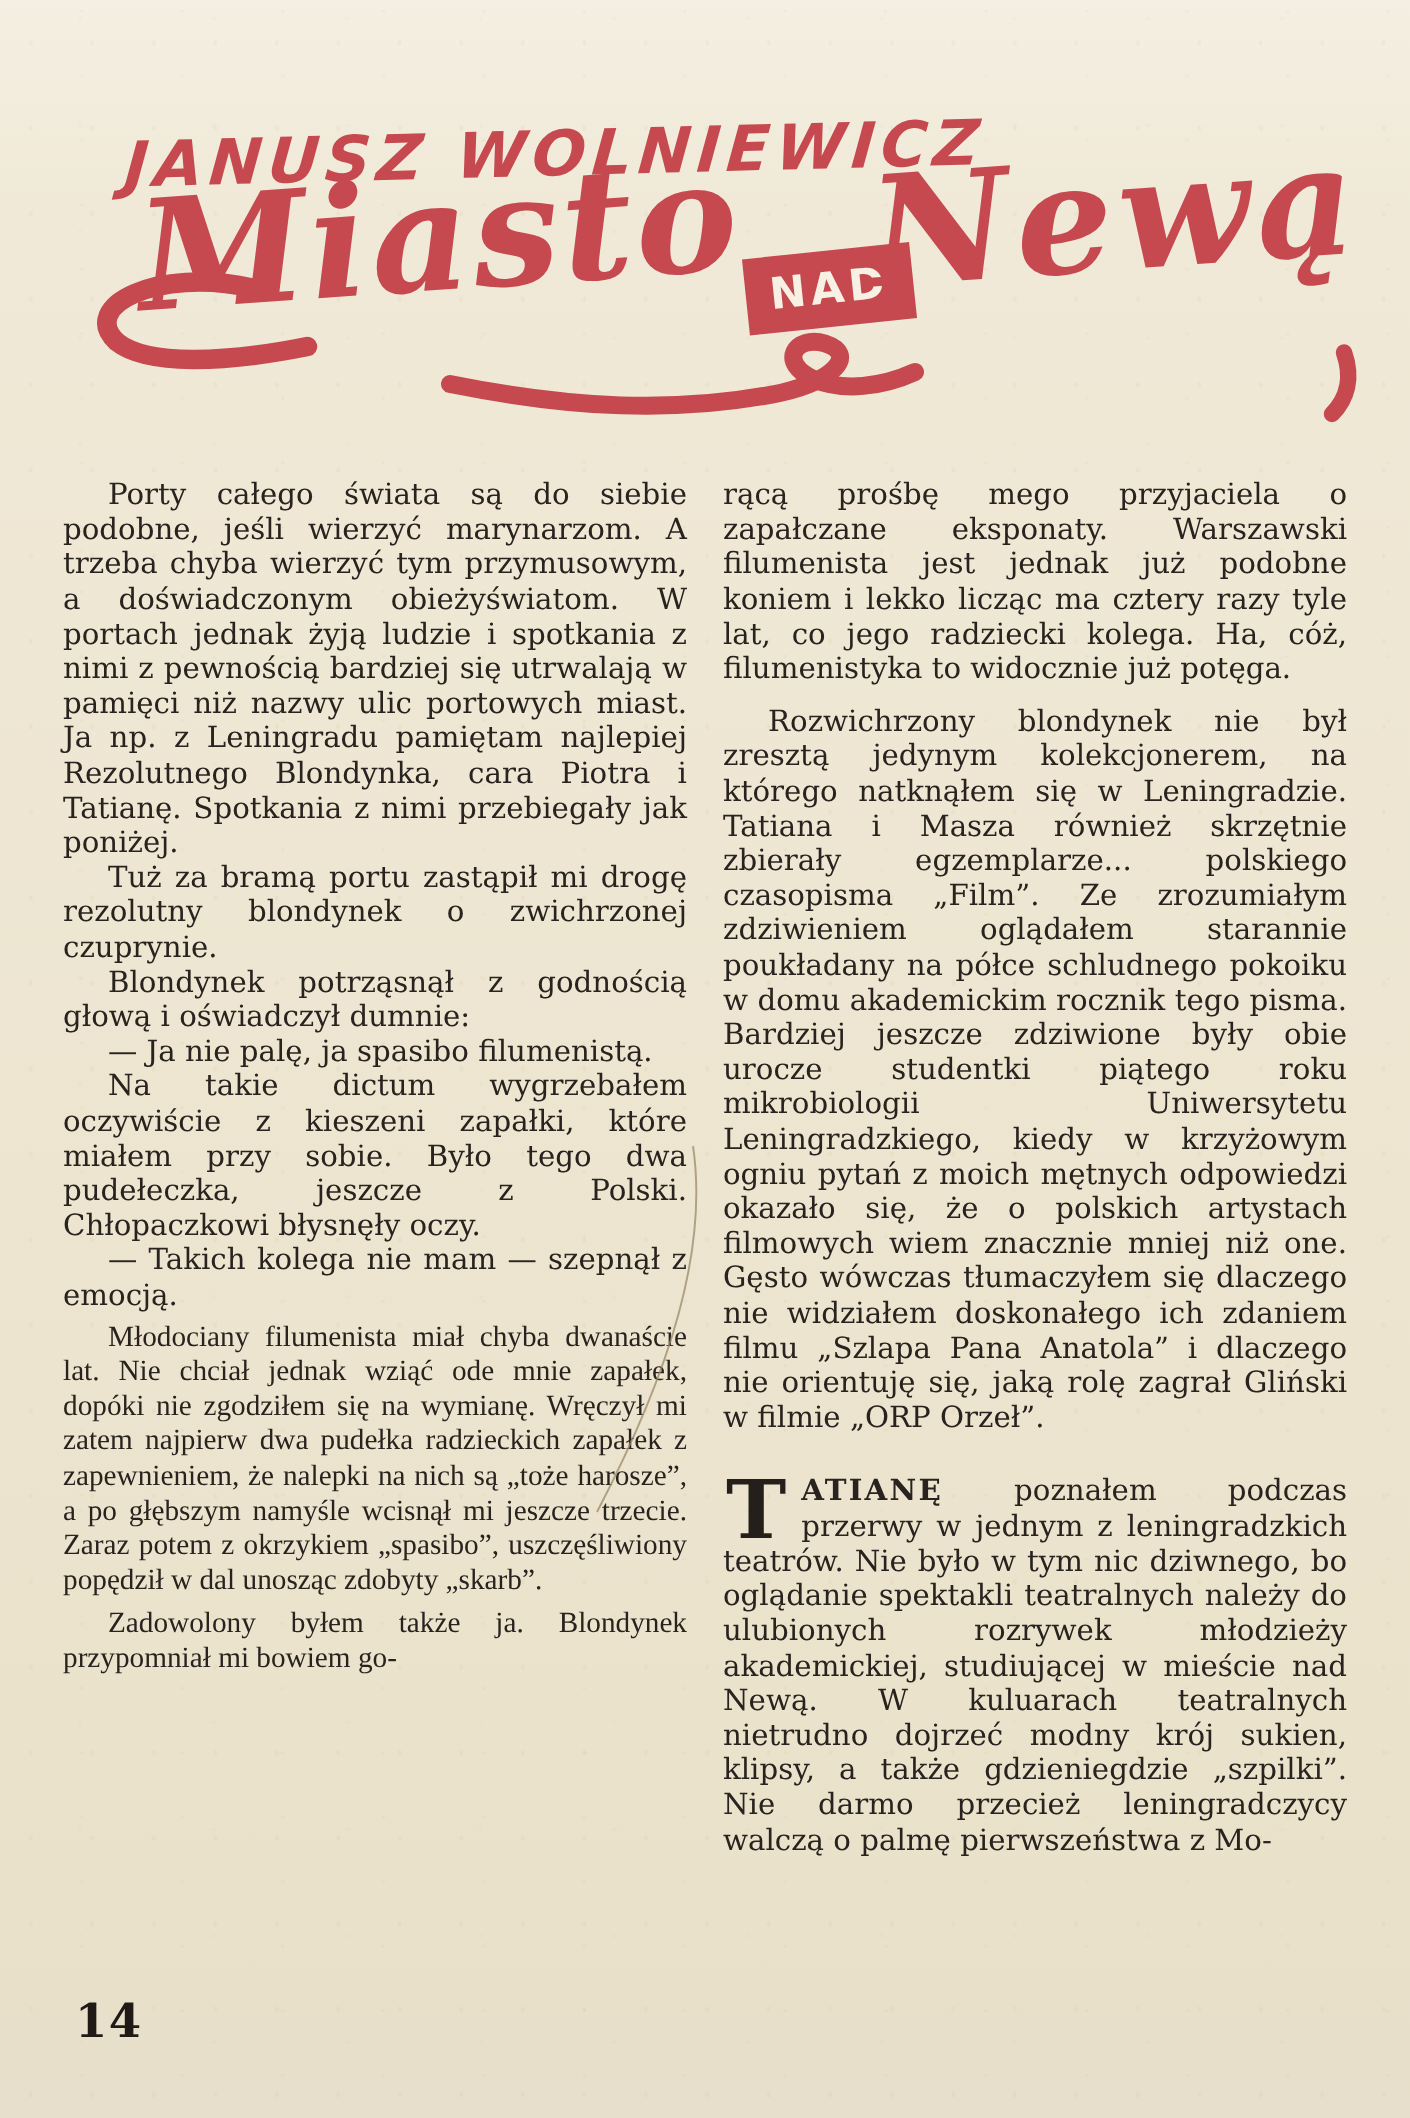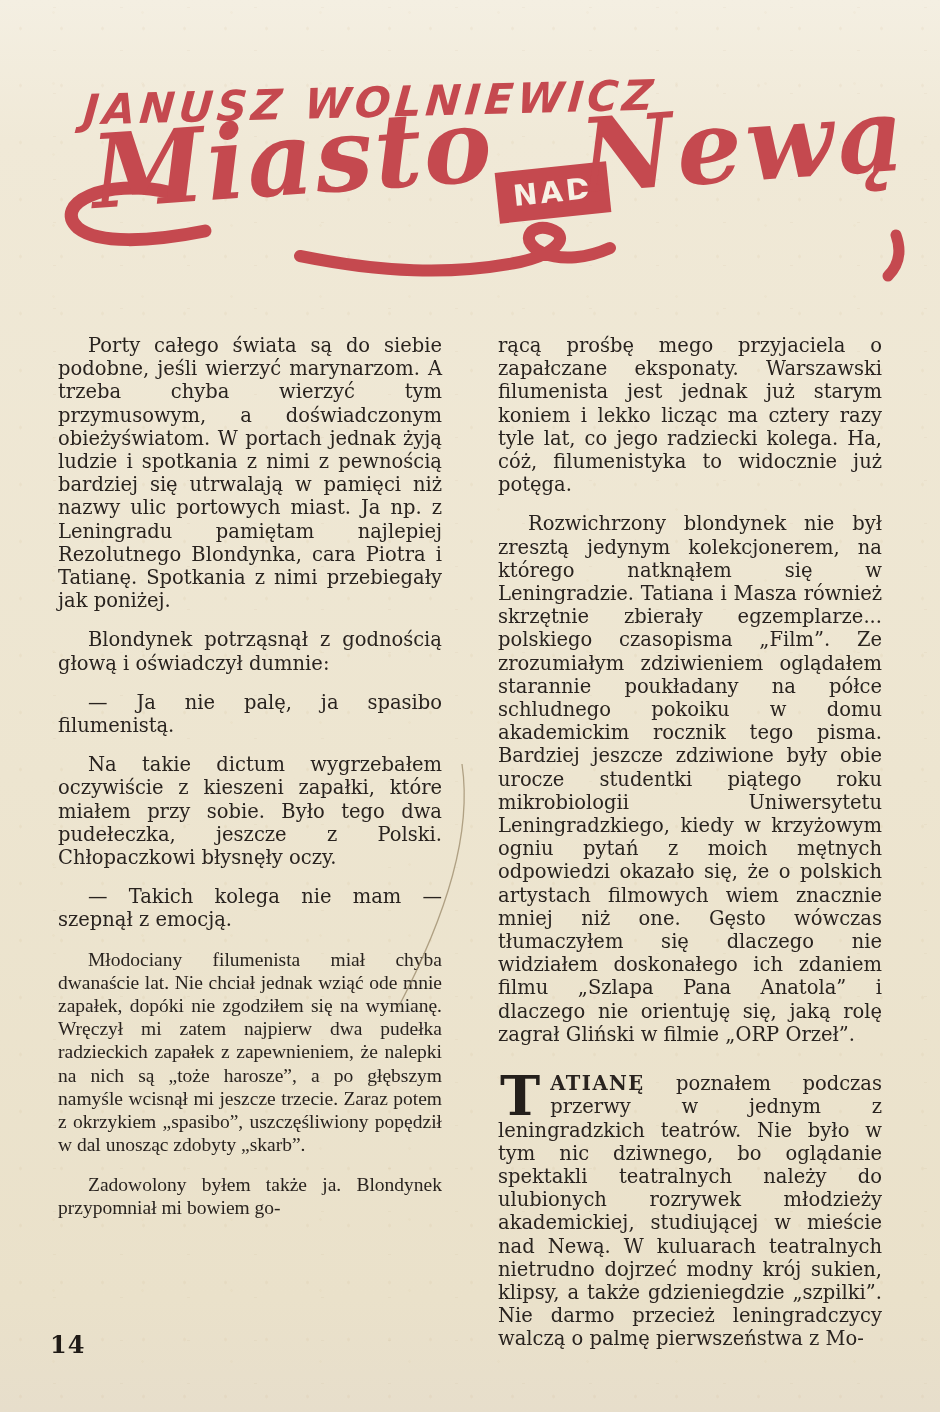--- a/index.html
+++ b/index.html
@@ -47,41 +47,41 @@
   
   .columns{
     position:absolute;left:42px;top:318px;width:856px;
     display:flex;gap:24px;
     color:#29231f;
   }
   .col{flex:1 1 0;min-width:0;
     font-size:19.5px;line-height:23.2px;
     text-align:justify;
   }
-  .para{margin:16px;text-indent:30px;}
+  .para{margin:0;text-indent:30px;}
   .para.noindent{text-indent:0;}
   .para.gap-sm{margin-top:5px;font-family:Liberation Serif, serif;}
   .para.gap-md{margin-top:12px;}
   .para.gap-lg{margin-top:26px;}
 
   .dropcap{
     float:left;
     font-size:54px;line-height:42px;
     font-weight:bold;
     padding:3px 10px 0 2px;
     color:#241f1b;
   }
   .dropcap-para{text-indent:0;}
   .lead-caps{letter-spacing:1.5px;font-weight:bold;}
 
   
   .artifact-svg{position:absolute;left:380px;top:740px;pointer-events:none;}
   .page-number{
     position:absolute;left:50px;top:1330px;
-    font-size:24px;font-weight:bold;color:#1f1a16;
+    font-size:31px;font-weight:bold;color:#1f1a16;
     letter-spacing:1px;
   }
 </style>
 </head>
 <body>
 
 <div class="masthead">
   <div class="author">JANUSZ WOLNIEWICZ</div>
 
   <svg class="swash-svg" width="940" height="312" viewBox="0 0 940 312">
@@ -95,30 +95,31 @@
 
   <div class="script-word script-left">Miasto</div>
   <div class="nad-badge">NAD</div>
   <div class="script-word script-right">Newą</div>
 </div>
 
 <div class="columns">
 
   <div class="col">
     <p class="para">Porty całego świata są do siebie podobne, jeśli wierzyć marynarzom. A trzeba chyba wierzyć tym przymusowym, a doświadczonym obieżyświatom. W portach jednak żyją ludzie i spotkania z nimi z pewnością bardziej się utrwalają w pamięci niż nazwy ulic portowych miast. Ja np. z Leningradu pamiętam najlepiej Rezolutnego Blondynka, cara Piotra i Tatianę. Spotkania z nimi przebiegały jak poniżej.</p>
+    <p class="para">Tuż za bramą portu zastąpił mi drogę rezolutny blondynek o zwichrzonej czuprynie.</p>
     <p class="para">Blondynek potrząsnął z godnością głową i oświadczył dumnie:</p>
     <p class="para">— Ja nie palę, ja spasibo filumenistą.</p>
     <p class="para">Na takie dictum wygrzebałem oczywiście z kieszeni zapałki, które miałem przy sobie. Było tego dwa pudełeczka, jeszcze z Polski. Chłopaczkowi błysnęły oczy.</p>
     <p class="para">— Takich kolega nie mam — szepnął z emocją.</p>
     <p class="para gap-sm">Młodociany filumenista miał chyba dwanaście lat. Nie chciał jednak wziąć ode mnie zapałek, dopóki nie zgodziłem się na wymianę. Wręczył mi zatem najpierw dwa pudełka radzieckich zapałek z zapewnieniem, że nalepki na nich są „toże harosze”, a po głębszym namyśle wcisnął mi jeszcze trzecie. Zaraz potem z okrzykiem „spasibo”, uszczęśliwiony popędził w dal unosząc zdobyty „skarb”.</p>
     <p class="para gap-sm">Zadowolony byłem także ja. Blondynek przypomniał mi bowiem go-</p>
   </div>
 
   <div class="col">
-    <p class="para noindent">rącą prośbę mego przyjaciela o zapałczane eksponaty. Warszawski filumenista jest jednak już starym koniem i lekko licząc ma cztery razy tyle lat, co jego radziecki kolega. Ha, cóż, filumenistyka to widocznie już potęga.</p>
+    <p class="para noindent">rącą prośbę mego przyjaciela o zapałczane eksponaty. Warszawski filumenista jest jednak już podobne koniem i lekko licząc ma cztery razy tyle lat, co jego radziecki kolega. Ha, cóż, filumenistyka to widocznie już potęga.</p>
     <p class="para gap-md">Rozwichrzony blondynek nie był zresztą jedynym kolekcjonerem, na którego natknąłem się w Leningradzie. Tatiana i Masza również skrzętnie zbierały egzemplarze... polskiego czasopisma „Film”. Ze zrozumiałym zdziwieniem oglądałem starannie poukładany na półce schludnego pokoiku w domu akademickim rocznik tego pisma. Bardziej jeszcze zdziwione były obie urocze studentki piątego roku mikrobiologii Uniwersytetu Leningradzkiego, kiedy w krzyżowym ogniu pytań z moich mętnych odpowiedzi okazało się, że o polskich artystach filmowych wiem znacznie mniej niż one. Gęsto wówczas tłumaczyłem się dlaczego nie widziałem doskonałego ich zdaniem filmu „Szlapa Pana Anatola” i dlaczego nie orientuję się, jaką rolę zagrał Gliński w filmie „ORP Orzeł”.</p>
     <p class="para gap-lg dropcap-para">
       <span class="dropcap">T</span>
       <span class="lead-caps">ATIANĘ</span><span> poznałem podczas przerwy w jednym z leningradzkich teatrów. Nie było w tym nic dziwnego, bo oglądanie spektakli teatralnych należy do ulubionych rozrywek młodzieży akademickiej, studiującej w mieście nad Newą. W kuluarach teatralnych nietrudno dojrzeć modny krój sukien, klipsy, a także gdzieniegdzie „szpilki”. Nie darmo przecież leningradczycy walczą o palmę pierwszeństwa z Mo-</span>
     </p>
   </div>
 
 </div>
 
 <svg class="artifact-svg" width="110" height="300" viewBox="0 0 110 300">

